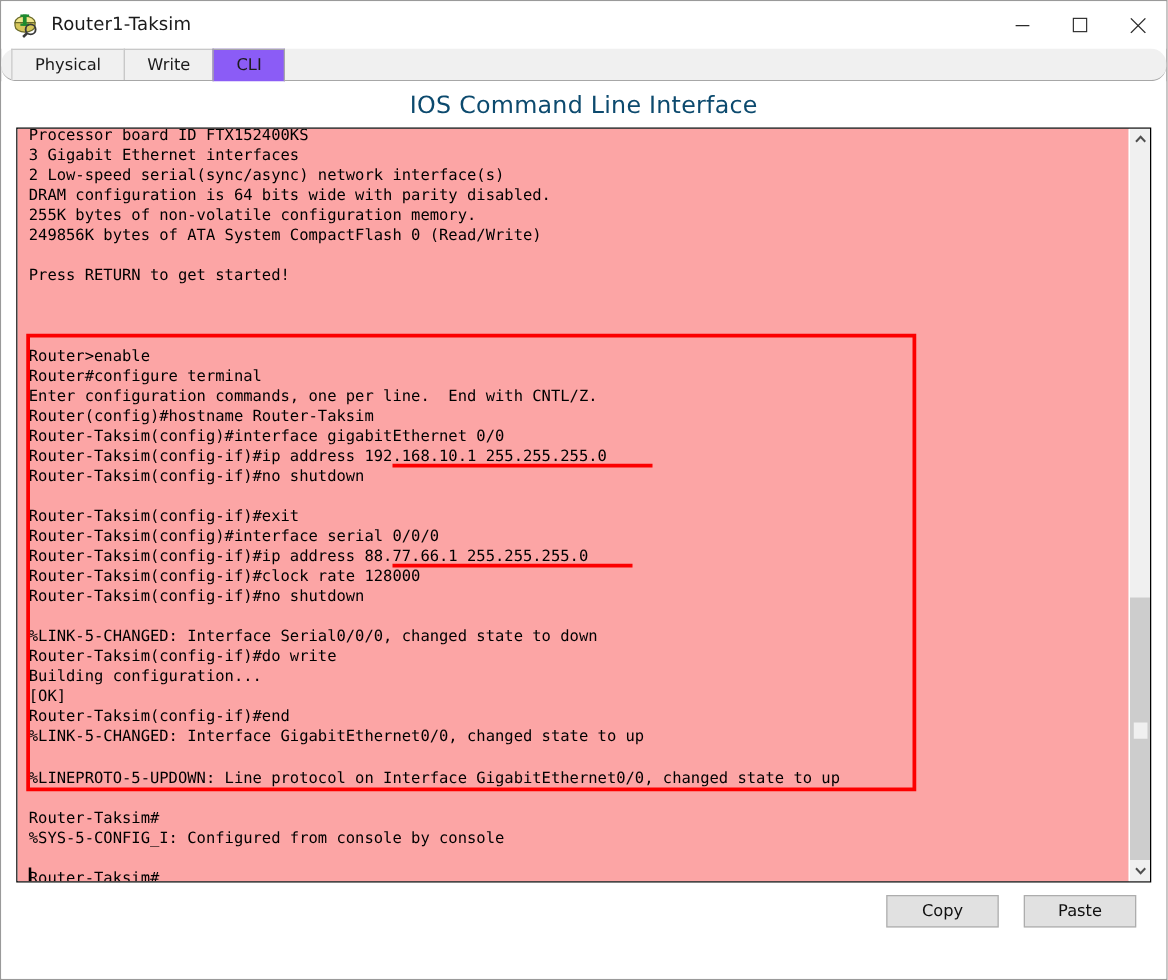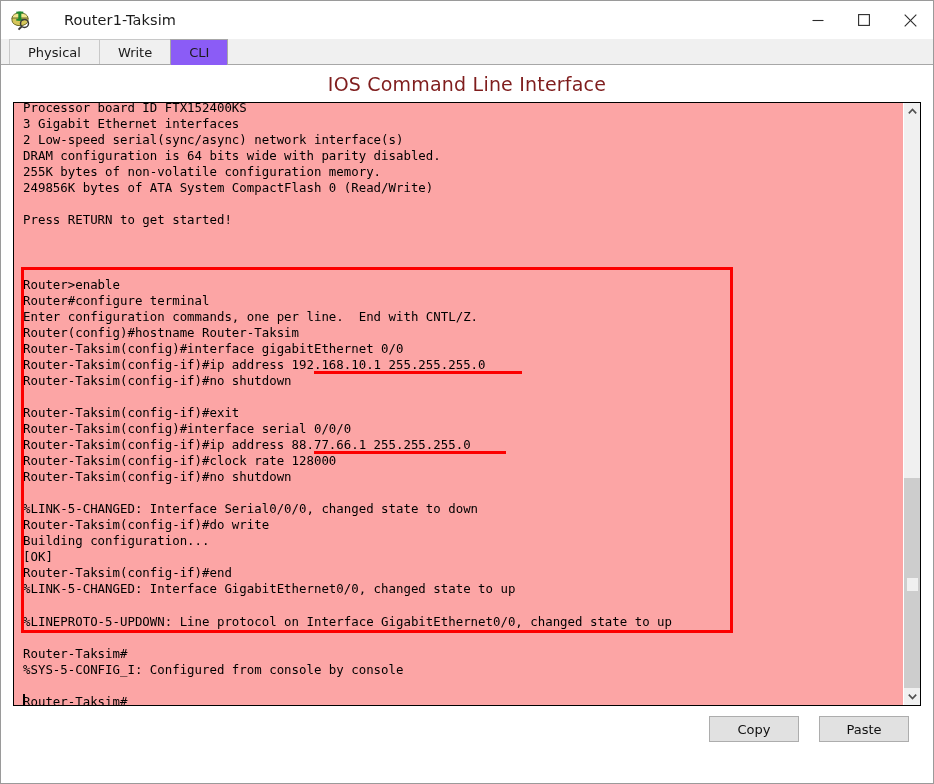--- a/index.html
+++ b/index.html
@@ -30,21 +30,20 @@
   }
 
   
   .titlebar {
     height: 38px;
     min-height: 38px;
     background: #ffffff;
     display: flex;
     align-items: center;
     position: relative;
-    gap: 23px;
   }
   .title-icon {
     width: 22px;
     height: 22px;
     margin-left: 10px;
     margin-right: 8px;
     position: relative;
     flex: 0 0 auto;
   }
   .title-text {
@@ -77,20 +76,21 @@
   .tabstrip {
     height: 26px;
     min-height: 26px;
     background: #f0f0f0;
     display: flex;
     align-items: flex-end;
     border-bottom: 1px solid #a7a7a7;
     position: relative;
     padding-left: 8px;
     box-sizing: border-box;
+    border-radius: 12px;
   }
   .tab {
     height: 25px;
     box-sizing: border-box;
     padding: 0 18px;
     display: flex;
     align-items: center;
     justify-content: center;
     font-size: 13px;
     color: #1b1b1b;
@@ -119,21 +119,21 @@
     background: #ffffff;
     position: relative;
     display: flex;
     flex-direction: column;
     padding: 0 12px;
     box-sizing: border-box;
   }
   .panel-title {
     text-align: center;
     font-size: 19px;
-    color: #7f1d1d;
+    color: #0c4a6e;
     padding: 8px 0 7px 0;
     letter-spacing: 0.2px;
   }
 
   
   .terminal-wrap {
     position: relative;
     box-sizing: border-box;
     border: 1px solid #000000;
     background: #ffffff;

